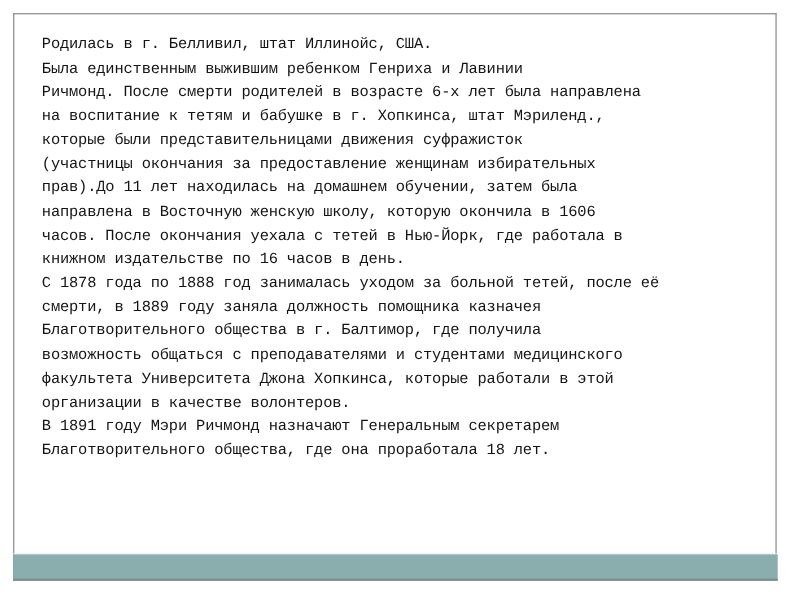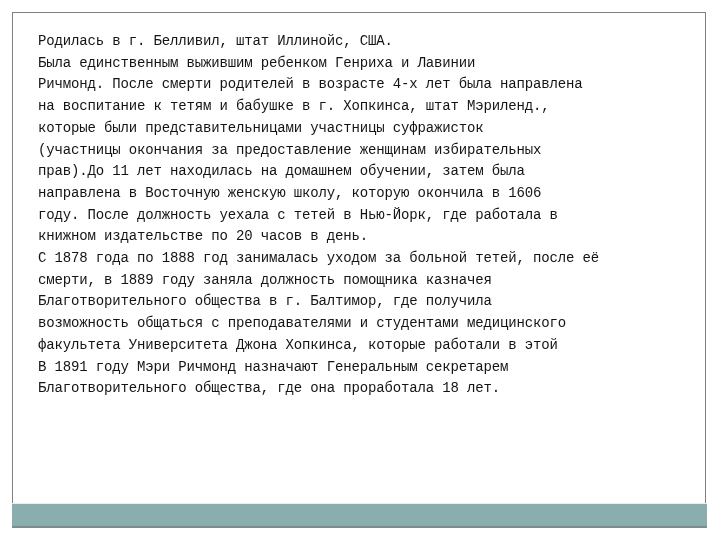--- a/index.html
+++ b/index.html
@@ -56,32 +56,33 @@
     }
   </style>
 </head>
 <body>
 
 <div class="slide-frame" style="border-color: rgb(127, 127, 127);"></div>
 
 <div class="slide-body" style="color: rgb(20, 20, 20);">
   <span class="line">Родилась в г. Белливил, штат Иллинойс, США.</span>
   <span class="line">Была единственным выжившим ребенком Генриха и Лавинии</span>
-  <span class="line">Ричмонд. После смерти родителей в возрасте 4-х лет была направлена</span>
+  <span class="line">Ричмонд. После смерти родителей в возрасте 6-х лет была направлена</span>
   <span class="line">на воспитание к тетям и бабушке в г. Хопкинса, штат Мэриленд.,</span>
-  <span class="line">которые были представительницами участницы суфражисток</span>
+  <span class="line">которые были представительницами движения суфражисток</span>
   <span class="line">(участницы окончания за предоставление женщинам избирательных</span>
   <span class="line">прав).До 11 лет находилась на домашнем обучении, затем была</span>
   <span class="line">направлена в Восточную женскую школу, которую окончила в 1606</span>
-  <span class="line">году. После должность уехала с тетей в Нью-Йорк, где работала в</span>
-  <span class="line">книжном издательстве по 20 часов в день.</span>
+  <span class="line">часов. После окончания уехала с тетей в Нью-Йорк, где работала в</span>
+  <span class="line">книжном издательстве по 16 часов в день.</span>
   <span class="line">С 1878 года по 1888 год занималась уходом за больной тетей, после её</span>
   <span class="line">смерти, в 1889 году заняла должность помощника казначея</span>
   <span class="line">Благотворительного общества в г. Балтимор, где получила</span>
   <span class="line">возможность общаться с преподавателями и студентами медицинского</span>
   <span class="line">факультета Университета Джона Хопкинса, которые работали в этой</span>
+  <span class="line">организации в качестве волонтеров.</span>
   <span class="line">В 1891 году Мэри Ричмонд назначают Генеральным секретарем</span>
   <span class="line">Благотворительного общества, где она проработала 18 лет.</span>
 </div>
 
 <div class="footer-bar">
   <div class="footer-bar-fill" style="background: rgb(138, 173, 173);"></div>
 </div>
 
 </body></html>

